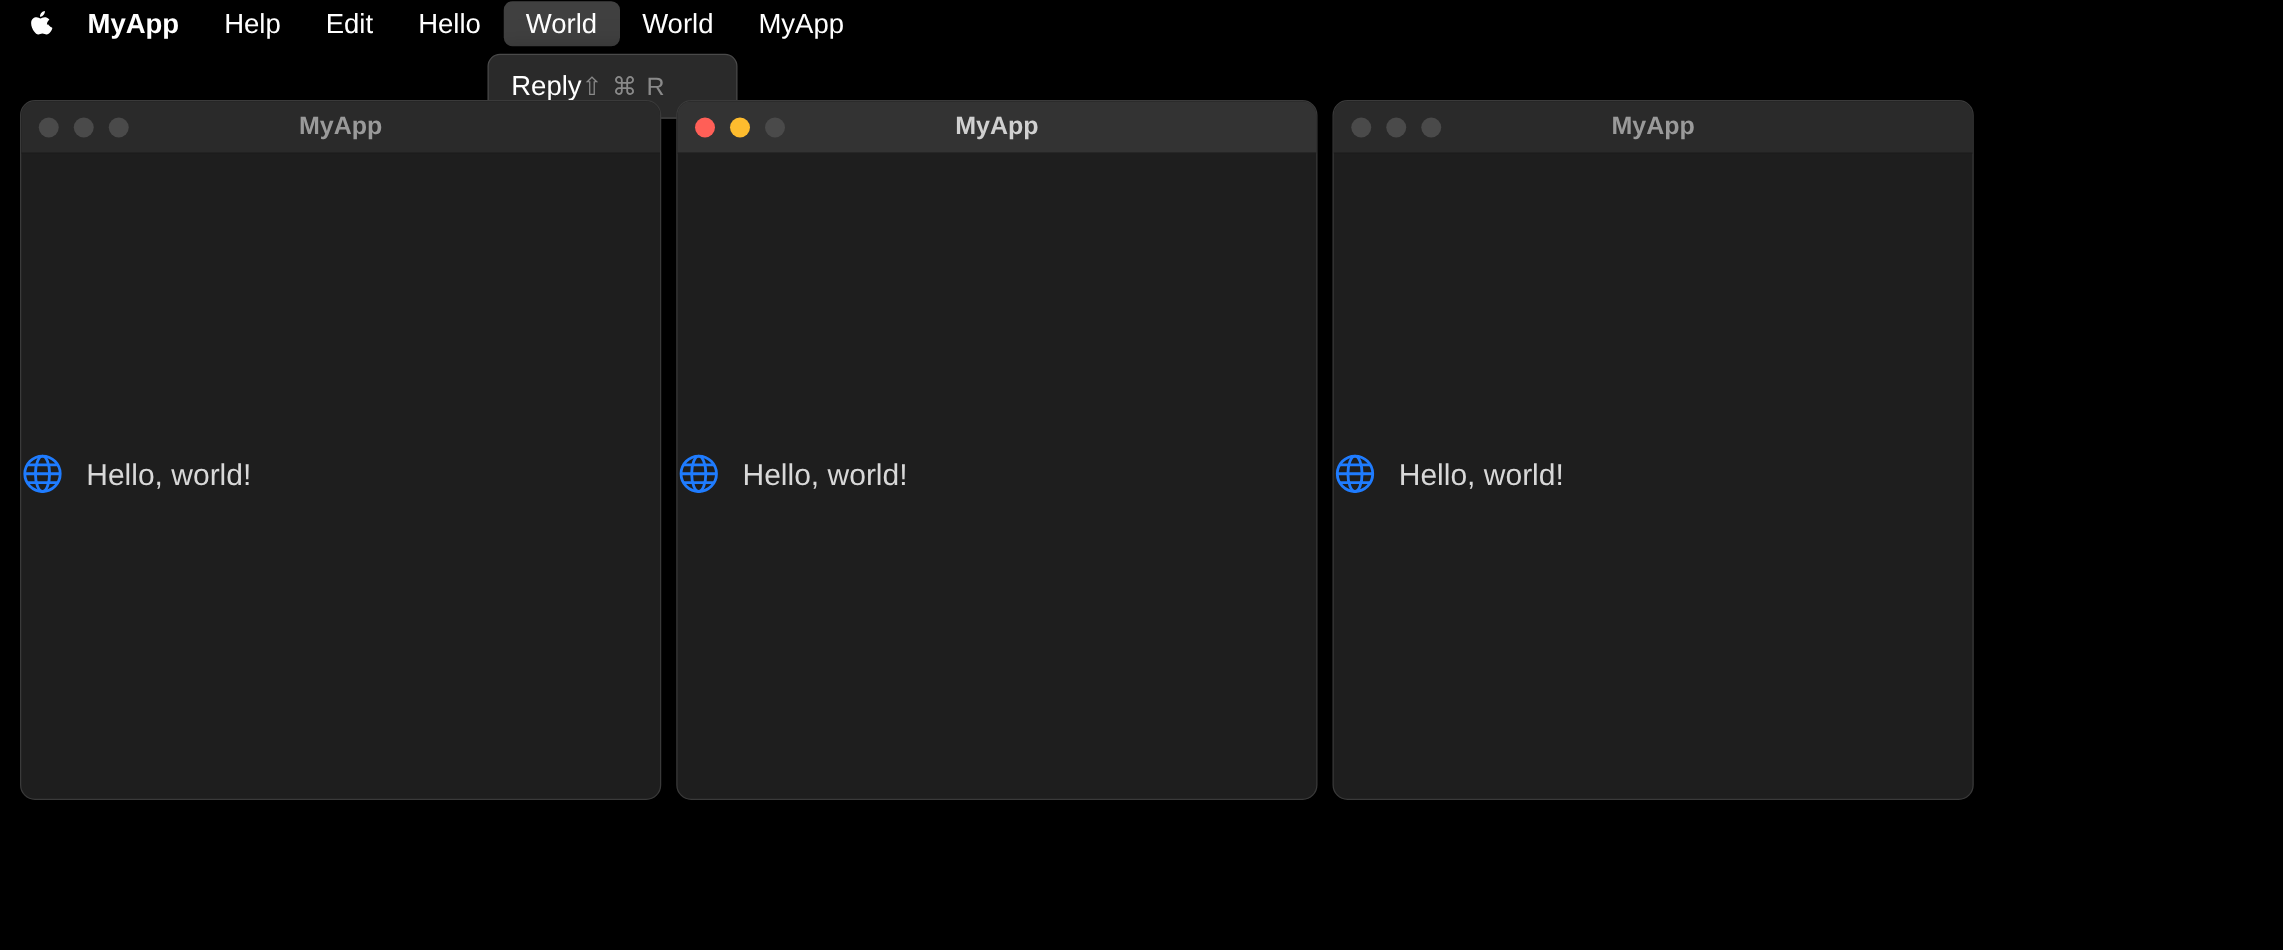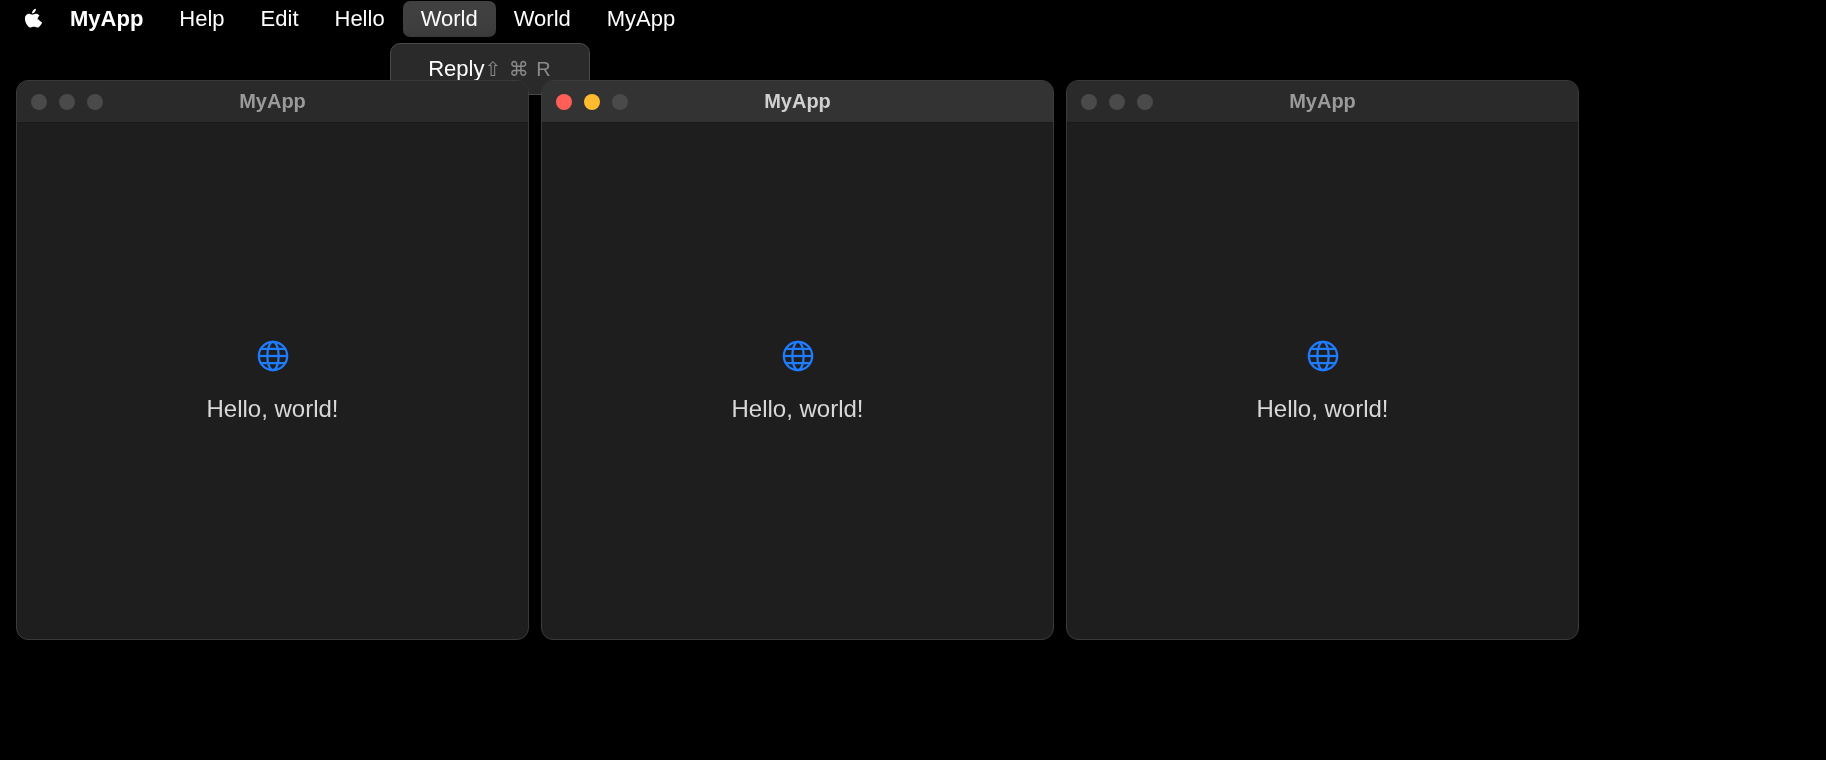--- a/index.html
+++ b/index.html
@@ -40,21 +40,21 @@
       left: 390px;
       background: #2a2a2a;
       border: 1px solid #4a4a4a;
       border-radius: 10px;
       padding: 6px;
       width: 200px;
       box-shadow: 0 8px 30px rgba(0,0,0,.6);
     }
     .dropdown-item {
       display: flex;
-      justify-content: center;
+      justify-content: flex-start;
       align-items: center;
       padding: 6px 12px;
       border-radius: 6px;
       color: #fff;
       font-size: 22px;
     }
     .dropdown-shortcut { color: #8a8a8a; font-size: 20px; letter-spacing: 1px; }
     .desktop {
       position: absolute;
       top: 80px;
@@ -95,23 +95,23 @@
       margin: 0 auto;
       color: #9a9a9a;
       font-size: 20px;
       font-weight: 600;
     }
     .window.focused .titlebar { background: #333333; }
     .window.focused .window-title { color: #d0d0d0; }
     .content {
       flex: 1;
       display: flex;
-      flex-direction: column;
-      align-items: center;
-      justify-content: center;
+      flex-direction: row;
+      align-items: center;
+      justify-content: flex-start;
       gap: 18px;
     }
     .globe-icon svg { width: 34px; height: 34px; }
     .globe-icon svg * { stroke: #1f7cff; fill: none; stroke-width: 1.6; }
     .hello {
       color: #d8d8d8;
       font-size: 24px;
     }
   </style>
 </head>

